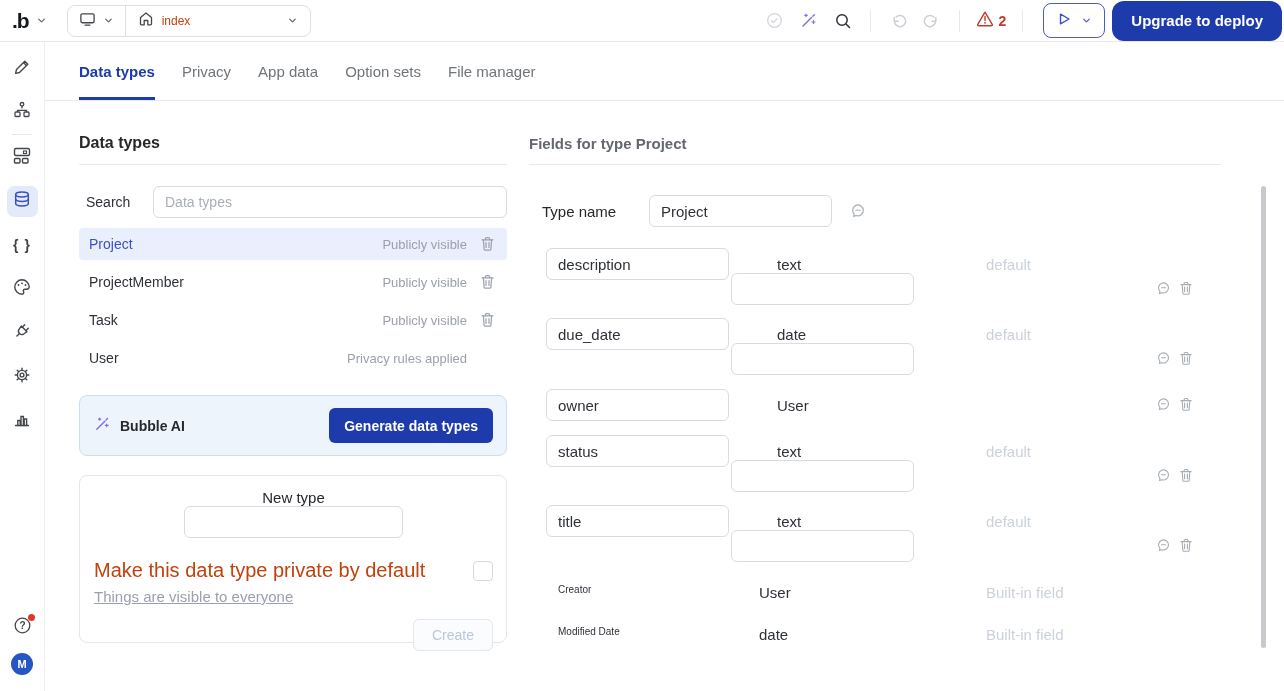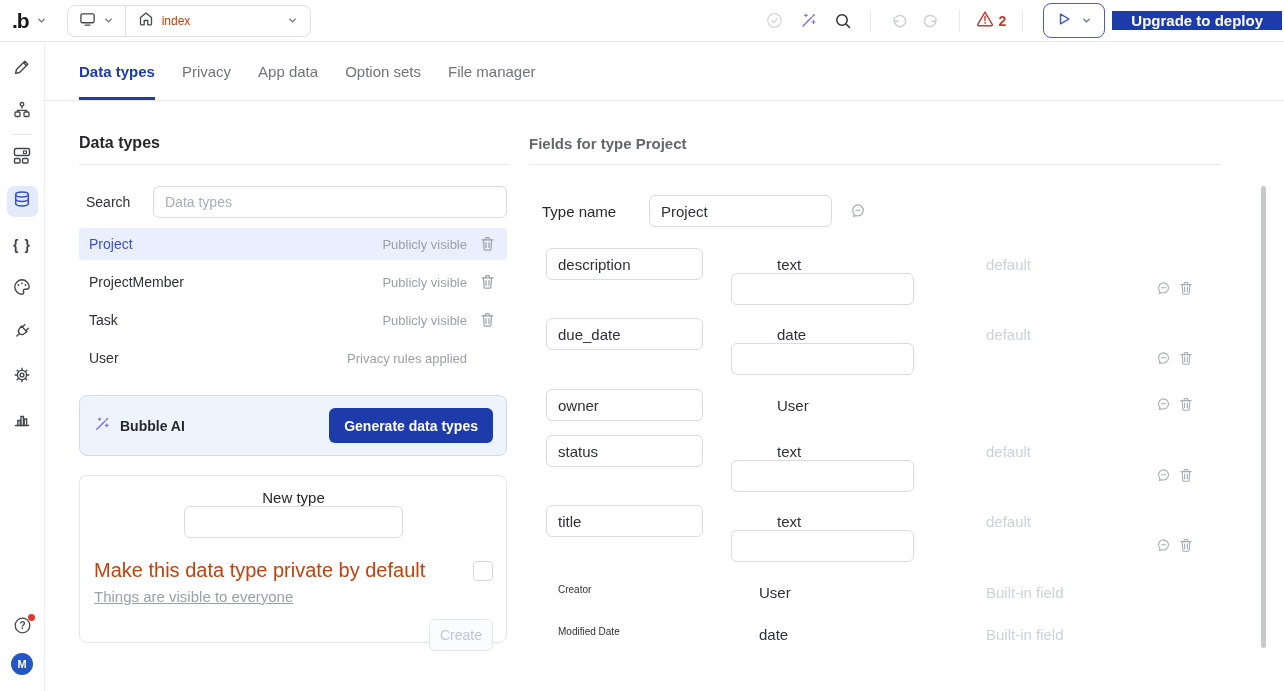--- a/index.html
+++ b/index.html
@@ -17,22 +17,22 @@
     border-right:1px solid #dcdfe3; cursor:pointer;}
   .page-part { display:flex; align-items:center; gap:8px; padding:0 12px; width:184px; cursor:pointer;}
   .page-part .pname { font-size:12px; color:#c2410c; flex:1; }
   .tb-right { display:flex; align-items:center; gap:0; }
   .tb-icon { width:34px; height:34px; display:flex; align-items:center; justify-content:center; cursor:pointer; }
   .tb-sep { width:1px; height:22px; background:#e7e9ec; margin:0 10px; }
   .warn-group { display:flex; align-items:center; gap:5px; padding:0 6px; cursor:pointer;}
   .warn-count { color:#c0392b; font-size:14px; font-weight:600; }
   .preview-btn { display:flex; align-items:center; gap:9px; height:35px; padding:0 12px;
     border:1px solid #4a5bc8; border-radius:8px; margin:0 7px 0 10px; background:#fff; cursor:pointer;}
-  .upgrade-btn { height:19px; padding:0 19px; margin-right:2px; background:#1d3baa; color:#fff;
-    font-size:15px; font-weight:700; border:none; border-radius:0; cursor:pointer;
+  .upgrade-btn { height:40px; padding:0 19px; margin-right:2px; background:#1d3baa; color:#fff;
+    font-size:15px; font-weight:700; border:none; border-radius:12px; cursor:pointer;
     font-family:"Liberation Sans", sans-serif;}
   
   .sidebar { position:absolute; top:42px; left:0; bottom:0; width:45px;
     border-right:1px solid #eceef0; background:#fff; display:flex;
     flex-direction:column; justify-content:space-between; align-items:center; padding:4px 0 16px; }
   .side-group { display:flex; flex-direction:column; align-items:center; }
   .side-item { width:44px; height:44px; display:flex; align-items:center; justify-content:center; cursor:pointer;}
   .side-item .active-pill { width:31px; height:31px; background:#e3ebfa; border-radius:7px;
     display:flex; align-items:center; justify-content:center; }
   .side-divider { width:20px; height:1px; background:#e4e6e9; }
@@ -79,32 +79,32 @@
     padding:13px 13px 14px 14px; background:#fff; height:168px;}
   .nt-row1 { display:flex; align-items:center; justify-content:space-between;flex-direction:column; }
   .nt-label { font-size:15px; color:#26282c; }
   .nt-input { width:219px; height:32px; border:1px solid #d8dbe0; border-radius:6px;
     padding:0 10px; font-size:14px; font-family:inherit; outline:none;}
   .nt-row2 { margin-top:21px; display:flex; align-items:center; justify-content:space-between;}
   .nt-check-label { font-size:20px; color:#c2410c; }
   .checkbox { width:20px; height:20px; border:1px solid #d5d9df; border-radius:4px; background:#fff; cursor:pointer;}
   .nt-hint { margin-top:6px; font-size:15px; color:#9ba1aa;text-decoration:underline; }
   .nt-actions { margin-top:14px; display:flex; justify-content:flex-end; }
-  .create-btn { width:64px; height:32px; border:1px solid #e1e6ef; border-radius:6px;
+  .create-btn { width:80px; height:32px; border:1px solid #e1e6ef; border-radius:6px;
     background:#fbfcfe; color:#bcc7dd; font-size:14px; font-family:"Liberation Sans", sans-serif;}
   
   .typename-row { margin-top:30px; display:flex; align-items:center; padding-left:13px;}
   .typename-label { font-size:15px; color:#26282c; width:107px; }
   .tn-input { width:183px; height:32px; border:1px solid #d8dbe0; border-radius:6px;
     padding:0 11px; font-size:15px; font-family:inherit; color:#2e3138; outline:none;}
   .tn-comment { margin-left:18px; display:flex; cursor:pointer; }
   .fields-area { margin-top:21px; }
   .frow { position:relative; }
   .h70 { height:70px; } .h71 { height:71px; } .h46 { height:46px; } .h72 { height:72px; }
-  .fname { position:absolute; left:17px; top:0; width:157px; height:32px;
+  .fname { position:absolute; left:17px; top:0; width:183px; height:32px;
     border:1px solid #d8dbe0; border-radius:6px; padding:0 11px; font-size:15px;
     font-family:inherit; color:#2e3138; outline:none;}
   .ftype { position:absolute; left:248px; top:8px; font-size:15px; color:#2e3138;}
   .fdefault { position:absolute; left:457px; top:8px; font-size:15px; color:#ccd1da;}
   .fdefinput { position:absolute; left:202px; top:25px; width:183px; height:32px;
     border:1px solid #d8dbe0; border-radius:6px; padding:0 10px; font-size:14px;
     font-family:inherit; outline:none;}
   .ficons { position:absolute; left:627px; top:33px; display:flex; gap:8px; }
   .ficons.top8 { top:8px; }
   .icon-btn { cursor:pointer; display:flex; }

